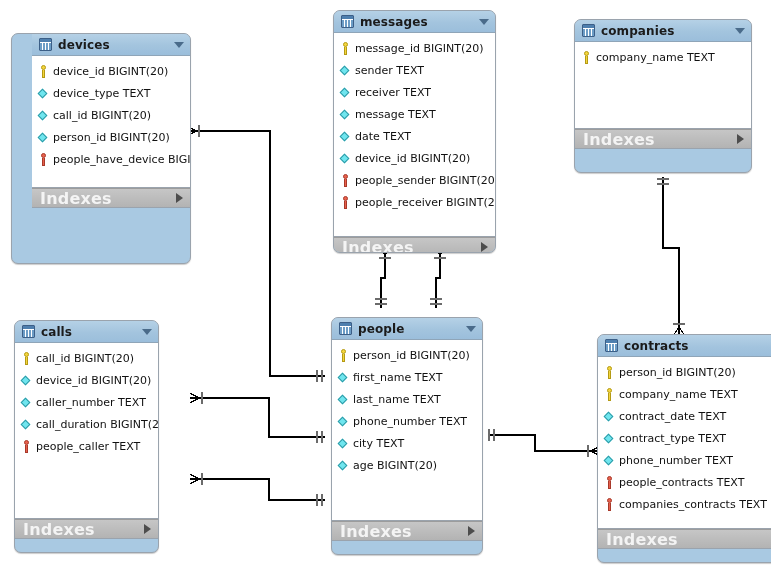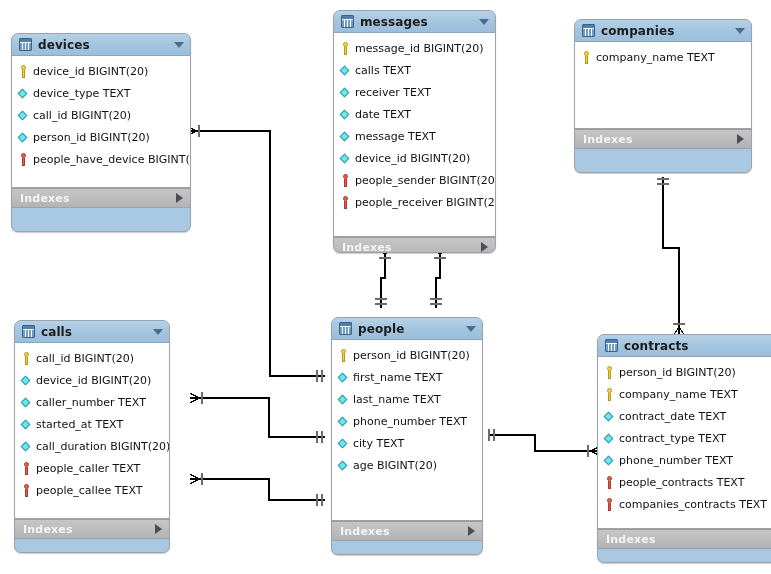--- a/index.html
+++ b/index.html
@@ -197,21 +197,21 @@
     height: 20px;
     display: flex;
     align-items: center;
     padding: 0 7px 0 8px;
     background: linear-gradient(to bottom, #c6c6c6 0%, #b3b3b3 100%);
     border-top: 1px solid #9c9c9c;
     border-bottom: 1px solid #9aa3ad;
     box-sizing: border-box;
   }
   .footer-label {
-    font-size: 11px;
+    font-size: 16px;
     font-weight: bold;
     color: #f4f4f4;
     flex: 1 1 auto;
     letter-spacing: 0.2px;
   }
   .expand-caret {
     width: 0; height: 0;
     flex: 0 0 auto;
     border-top: 5px solid transparent;
     border-bottom: 5px solid transparent;
@@ -337,21 +337,21 @@
         <path d="M 679 327 L 679 336"></path>
       </g>
       <g stroke="#6b6b6b" stroke-width="1.6">
         <path d="M 673 324 L 685 324"></path>
       </g>
 
     </g>
   </svg>
 
   <div id="entities">
-      <div class="entity" style="left: 11px; top: 33px; width: 180px; height: 199px;">
+      <div class="entity" style="left: 11px; top: 33px; width: 180px; height: 231px; padding-left: 20px;">
         <div class="entity-title">
           <span class="tbl-icon"></span>
           <span class="entity-name">devices</span>
           <span class="collapse-caret"></span>
         </div>
         <div class="entity-body" style="height: 132px;">
           <div class="col-row">
             <span class="col-icon key-pk"></span>
             <span class="col-text">device_id BIGINT(20)</span>
           </div>
@@ -383,33 +383,33 @@
           <span class="entity-name">messages</span>
           <span class="collapse-caret"></span>
         </div>
         <div class="entity-body" style="height: 204px;">
           <div class="col-row">
             <span class="col-icon key-pk"></span>
             <span class="col-text">message_id BIGINT(20)</span>
           </div>
           <div class="col-row">
             <span class="col-icon key-col"></span>
-            <span class="col-text">calls TEXT</span>
+            <span class="col-text">sender TEXT</span>
           </div>
           <div class="col-row">
             <span class="col-icon key-col"></span>
             <span class="col-text">receiver TEXT</span>
           </div>
           <div class="col-row">
             <span class="col-icon key-col"></span>
+            <span class="col-text">message TEXT</span>
+          </div>
+          <div class="col-row">
+            <span class="col-icon key-col"></span>
             <span class="col-text">date TEXT</span>
-          </div>
-          <div class="col-row">
-            <span class="col-icon key-col"></span>
-            <span class="col-text">message TEXT</span>
           </div>
           <div class="col-row">
             <span class="col-icon key-col"></span>
             <span class="col-text">device_id BIGINT(20)</span>
           </div>
           <div class="col-row">
             <span class="col-icon key-fk"></span>
             <span class="col-text">people_sender BIGINT(20)</span>
           </div>
           <div class="col-row">
@@ -432,54 +432,46 @@
           <div class="col-row">
             <span class="col-icon key-pk"></span>
             <span class="col-text">company_name TEXT</span>
           </div>
         </div>
         <div class="entity-footer">
           <span class="footer-label">Indexes</span>
           <span class="expand-caret"></span>
         </div>
       </div>
-      <div class="entity" style="left: 14px; top: 320px; width: 156px; height: 233px;">
+      <div class="entity" style="left: 14px; top: 320px; width: 145px; height: 233px;">
         <div class="entity-title">
           <span class="tbl-icon"></span>
           <span class="entity-name">calls</span>
           <span class="collapse-caret"></span>
         </div>
         <div class="entity-body" style="height: 176px;">
           <div class="col-row">
             <span class="col-icon key-pk"></span>
             <span class="col-text">call_id BIGINT(20)</span>
           </div>
           <div class="col-row">
             <span class="col-icon key-col"></span>
             <span class="col-text">device_id BIGINT(20)</span>
           </div>
           <div class="col-row">
             <span class="col-icon key-col"></span>
             <span class="col-text">caller_number TEXT</span>
           </div>
           <div class="col-row">
             <span class="col-icon key-col"></span>
-            <span class="col-text">started_at TEXT</span>
-          </div>
-          <div class="col-row">
-            <span class="col-icon key-col"></span>
             <span class="col-text">call_duration BIGINT(20)</span>
           </div>
           <div class="col-row">
             <span class="col-icon key-fk"></span>
             <span class="col-text">people_caller TEXT</span>
-          </div>
-          <div class="col-row">
-            <span class="col-icon key-fk"></span>
-            <span class="col-text">people_callee TEXT</span>
           </div>
         </div>
         <div class="entity-footer">
           <span class="footer-label">Indexes</span>
           <span class="expand-caret"></span>
         </div>
       </div>
       <div class="entity" style="left: 331px; top: 317px; width: 152px; height: 238px;">
         <div class="entity-title">
           <span class="tbl-icon"></span>

